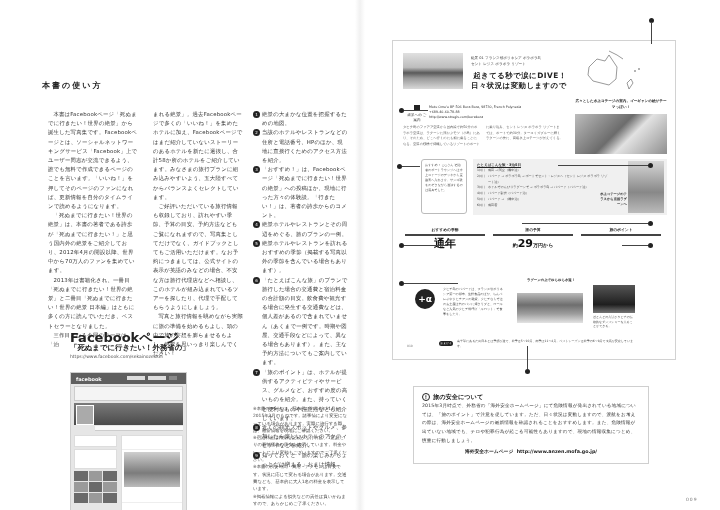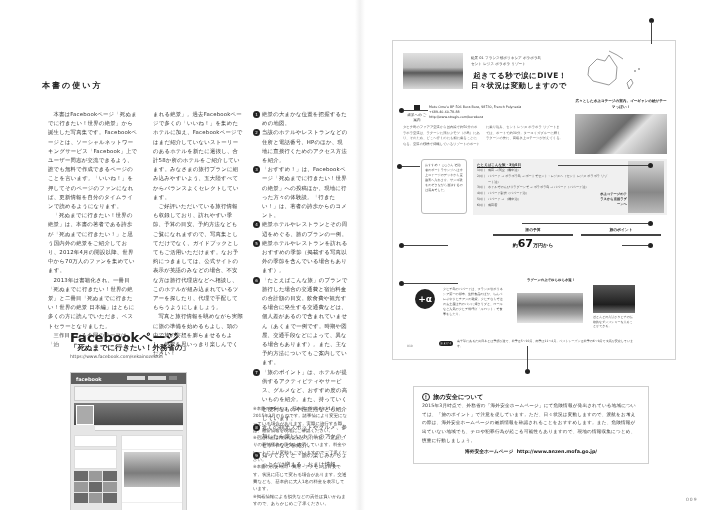--- a/index.html
+++ b/index.html
@@ -221,23 +221,27 @@
     <div class="row"><span>1日目</span> <span style="width:auto">成田 → 関空（機中泊）</span></div>
     <div class="row"><span>2日目</span> <span style="width:120px;vertical-align:top">パペーテ → ボラボラ島 → ボートでセント・レジスへ（セント レジス ボラボラ リゾート泊）</span></div>
     <div class="row"><span>3日目</span> <span style="width:auto">ホテルでのんびりラグーンで → ボラボラ島 → パペーテ（パペーテ泊）</span></div>
     <div class="row"><span>4日目</span> <span style="width:auto">パペーテ観光（パペーテ泊）</span></div>
     <div class="row"><span>5日目</span> <span style="width:auto">パペーテ → （機中泊）</span></div>
     <div class="row"><span>6日目</span> <span style="width:auto">成田着</span></div>
     <div class="plan-photo"></div>
     <div class="plan-cap" style="width:30px">水上コテージのテラスから直接ラグーンへ</div>
   </div>
 
+  <div class="k3 kA">
+    <div class="lbl">おすすめの季節</div>
+    <div class="big">通年</div>
+  </div>
   <div class="k3 kB">
     <div class="lbl">旅の予算</div>
-    <div class="big"><small>約</small><span>67</span><small>万円から</small></div>
+    <div class="big"><small>約</small><span>29</span><small>万円から</small></div>
   </div>
   <div class="k3 kC">
     <div class="lbl">旅のポイント</div>
   </div>
 
   <div class="alpha">+α</div>
   <div class="alpha-text">タヒチ島のパペーテは、フランス領ポリネシア第一の都市。生鮮食品のほか、ちんパレオやタヒチアンの雑貨。タヒチならではのお土産は色のパンに焼きリブと、ロールなど人気のタヒチ料理店「ルロット」で食事をしたり。</div>
   <div class="lagoon-cap">ラグーンの上でゆらゆら水遊！</div>
   <div class="lagoon-photo"></div>
   <div class="show-photo"></div>

